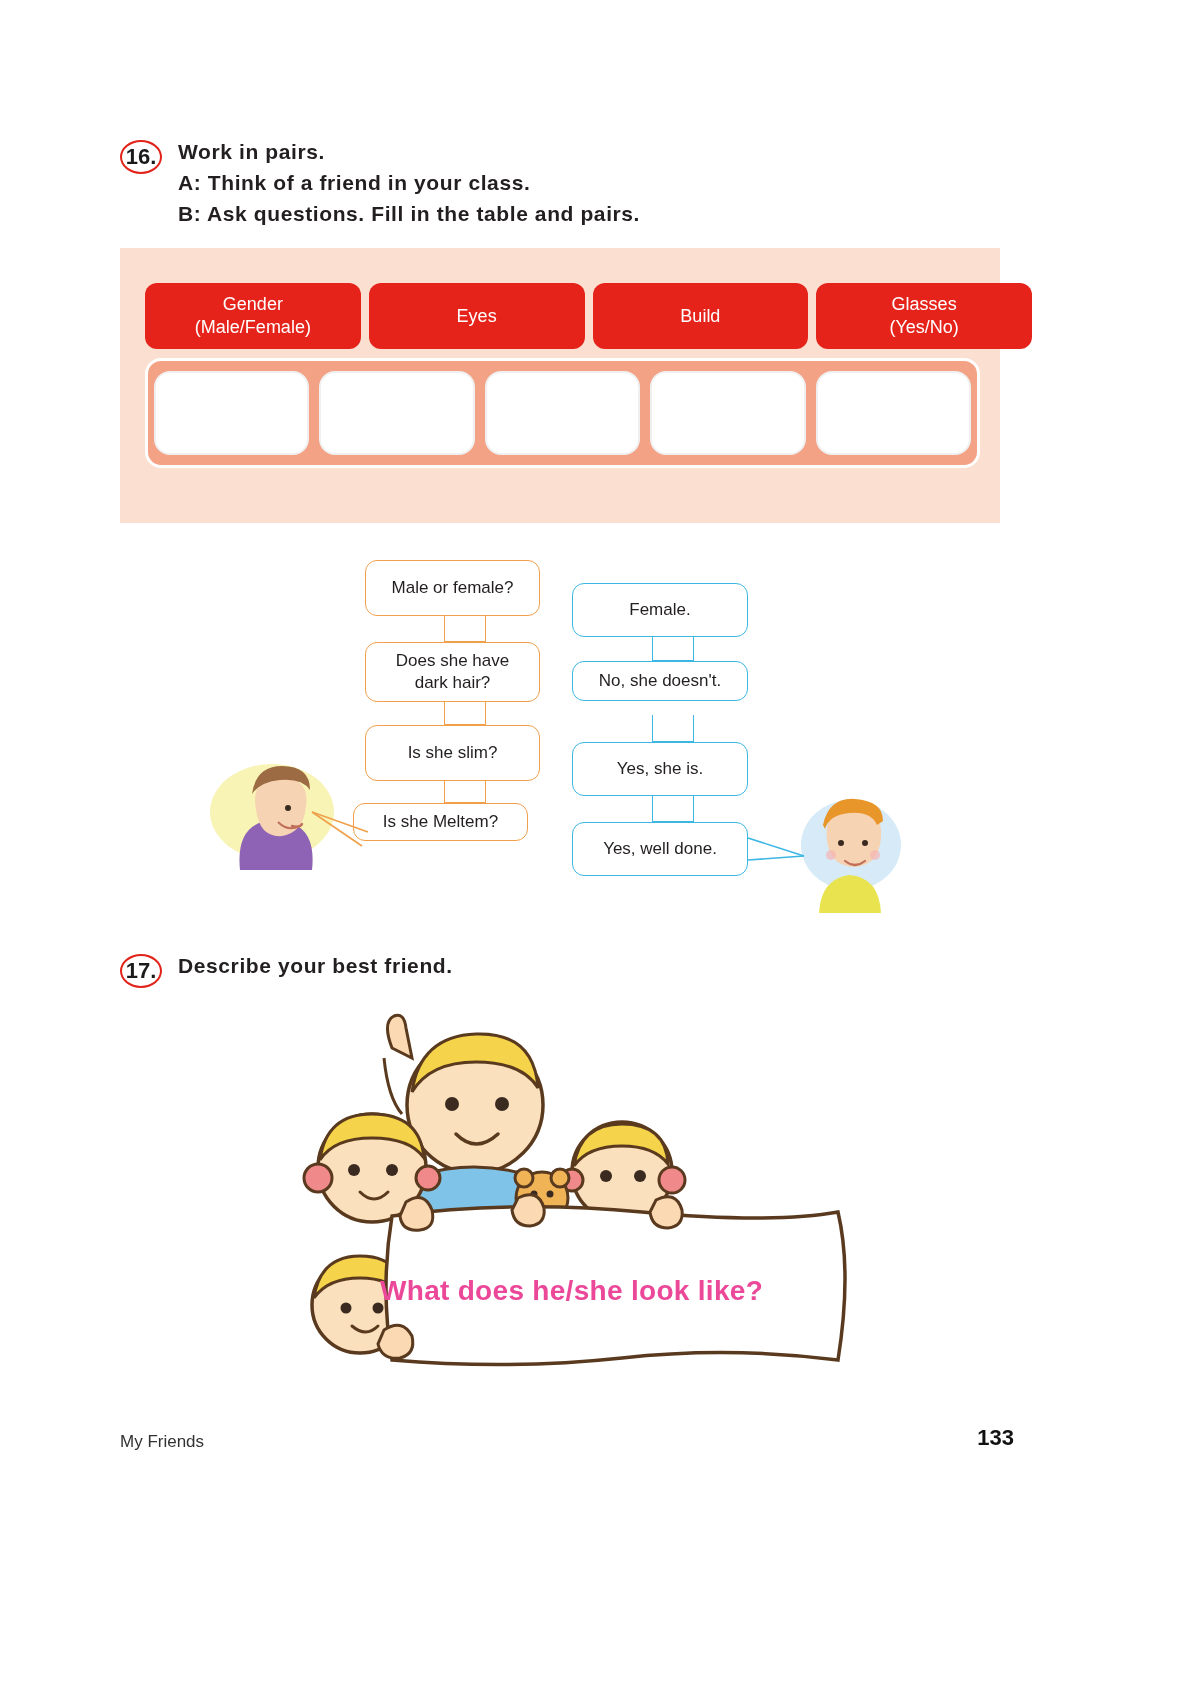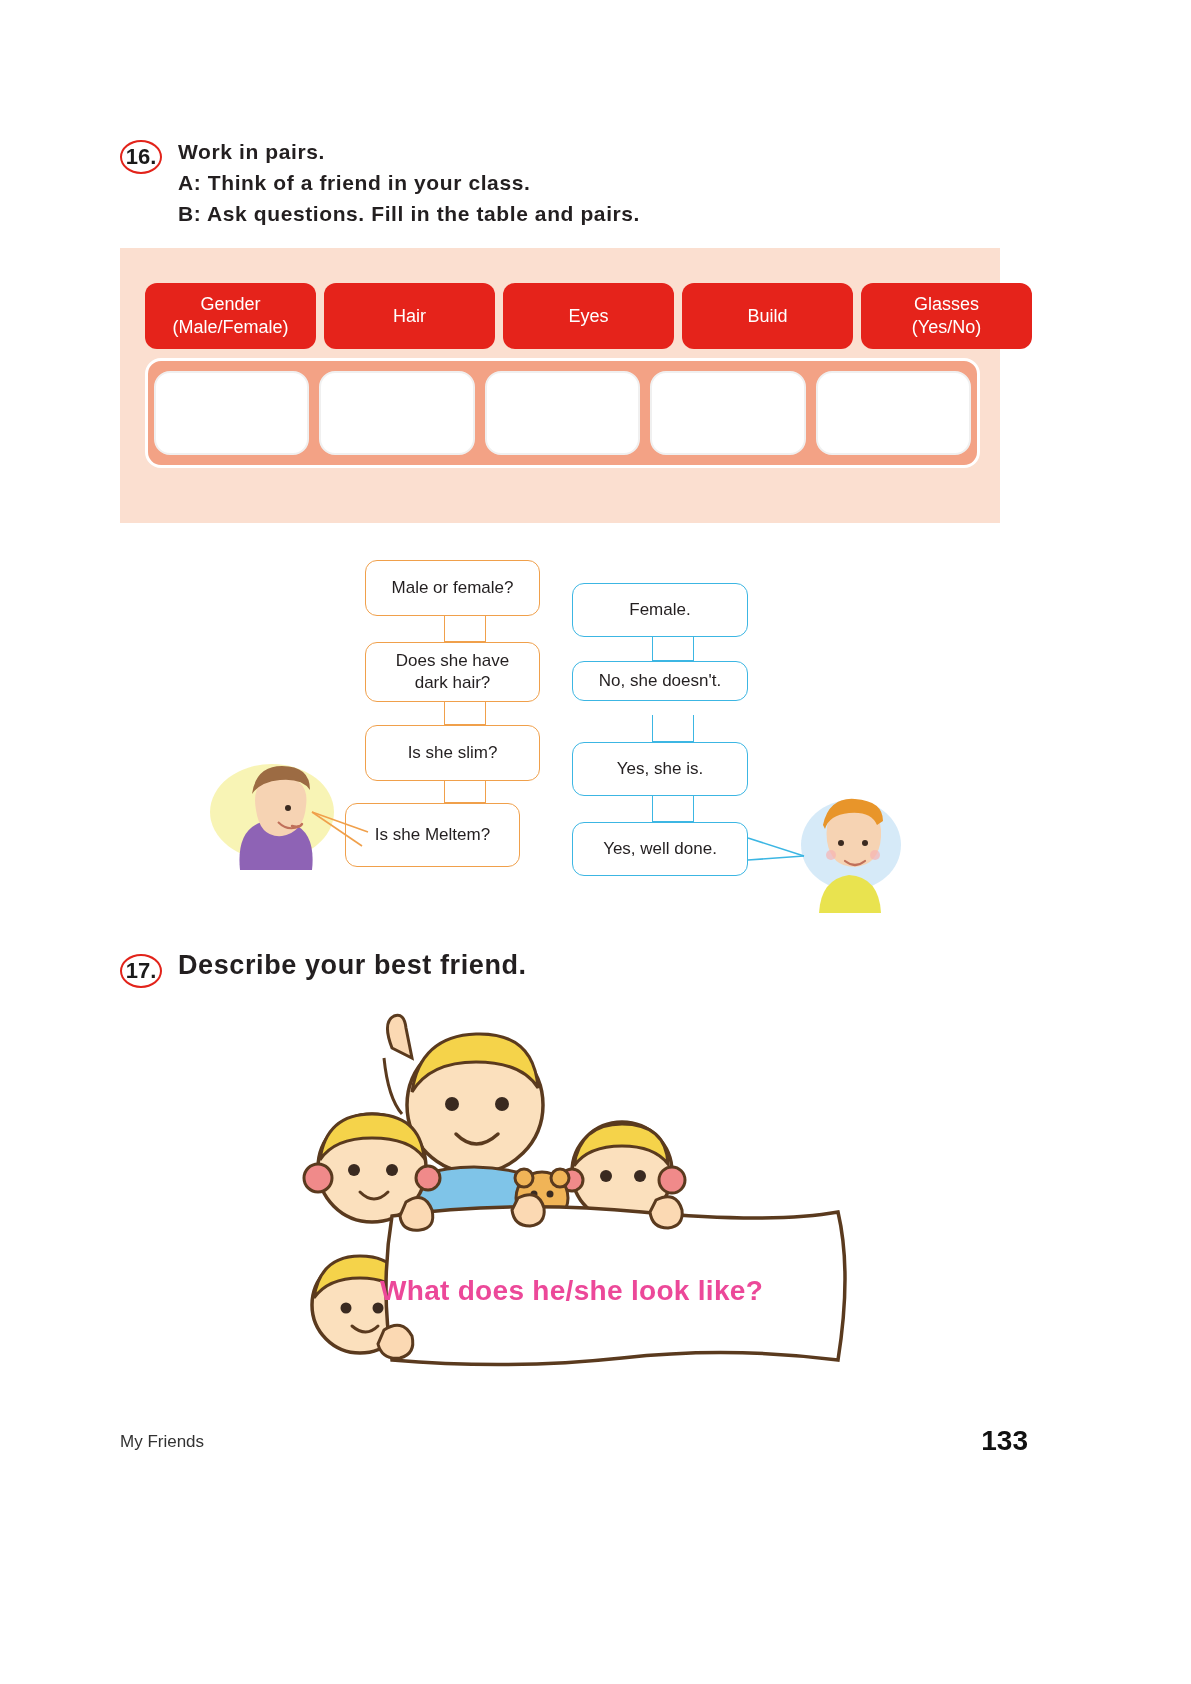--- a/index.html
+++ b/index.html
@@ -157,21 +157,21 @@
   }
 
   
   .ex17 {
     position: absolute;
     left: 120px;
     top: 950px;
     width: 800px;
   }
   .ex17 .ex-lines {
-    font-size: 27px;
+    font-size: 21px;
     letter-spacing: 0.6px;
   }
 
   .kids-art {
     position: absolute;
     left: 280px;
     top: 1000px;
     width: 580px;
     height: 420px;
   }
@@ -189,23 +189,23 @@
   
   .footer-left {
     position: absolute;
     left: 120px;
     top: 1432px;
     font-size: 17px;
     color: #333;
   }
   .footer-right {
     position: absolute;
-    right: 163px;
+    right: 177px;
     top: 1425px;
-    font-size: 28px;
+    font-size: 22px;
     font-weight: bold;
     color: #111;
   }
 </style>
 </head>
 <body>
 
 <div class="page">
 
   <div class="ex16">
@@ -217,23 +217,20 @@
     </div>
   </div>
 
   <div class="table-panel">
     <div class="th-row">
       <div class="th">
         <span>
           <span>Gender</span><br>
           <span>(Male/Female)</span>
         </span>
-      </div>
-      <div class="th">
-        <span>Hair</span>
       </div>
       <div class="th">
         <span>Eyes</span>
       </div>
       <div class="th">
         <span>Build</span>
       </div>
       <div class="th">
         <span>
           <span>Glasses</span><br>
@@ -279,21 +276,21 @@
     </div>
     <div class="bubble q-bubble" style="left:365px; top:92px; width:175px; height:60px;">
       <span>
         <span>Does she have</span><br>
         <span>dark hair?</span>
       </span>
     </div>
     <div class="bubble q-bubble" style="left:365px; top:175px; width:175px; height:56px;">
       <span>Is she slim?</span>
     </div>
-    <div class="bubble q-bubble" style="left:345px; top:253px; width:175px; height:64px;">
+    <div class="bubble q-bubble" style="left:353px; top:253px; width:175px; height:38px;">
       <span>Is she Meltem?</span>
     </div>
 
     <div class="connector q-conn" style="left:444px; top:66px; width:42px; height:26px;"></div>
     <div class="connector q-conn" style="left:444px; top:152px; width:42px; height:23px;"></div>
     <div class="connector q-conn" style="left:444px; top:231px; width:42px; height:22px;"></div>
 
     <svg style="position:absolute; left:310px; top:250px; width:70px; height:60px;" viewBox="0 0 70 60">
       <path d="M2 12 L58 32" stroke="#f0a04b" stroke-width="1.6" fill="none"></path>
       <path d="M2 12 L52 46" stroke="#f0a04b" stroke-width="1.6" fill="none"></path>

